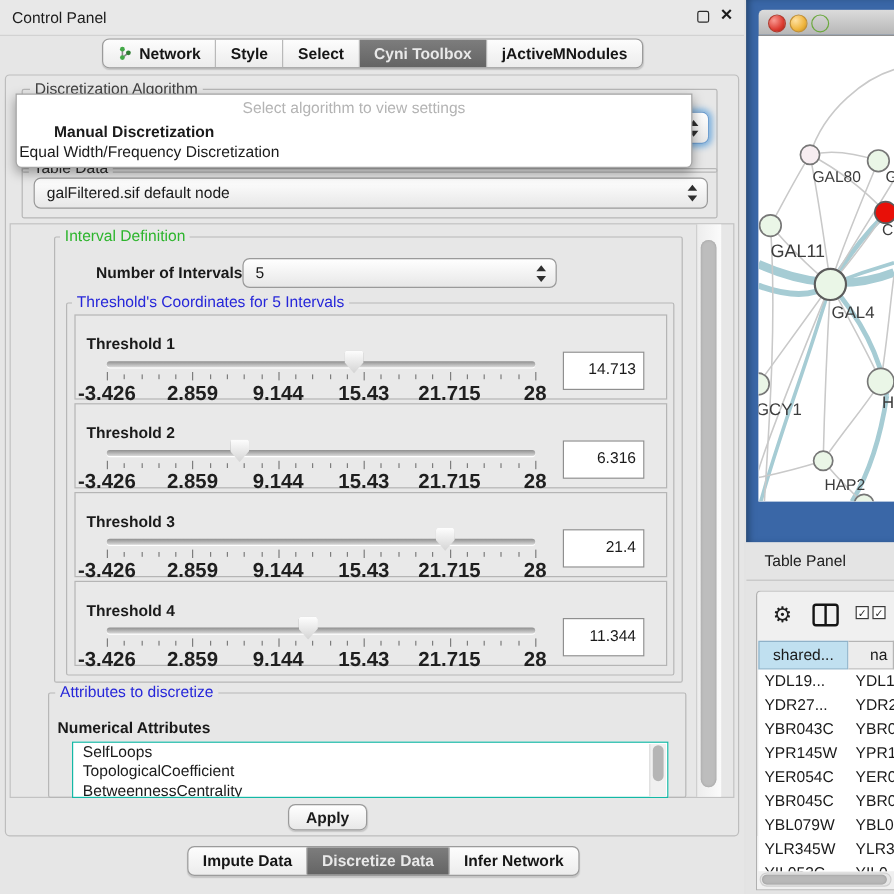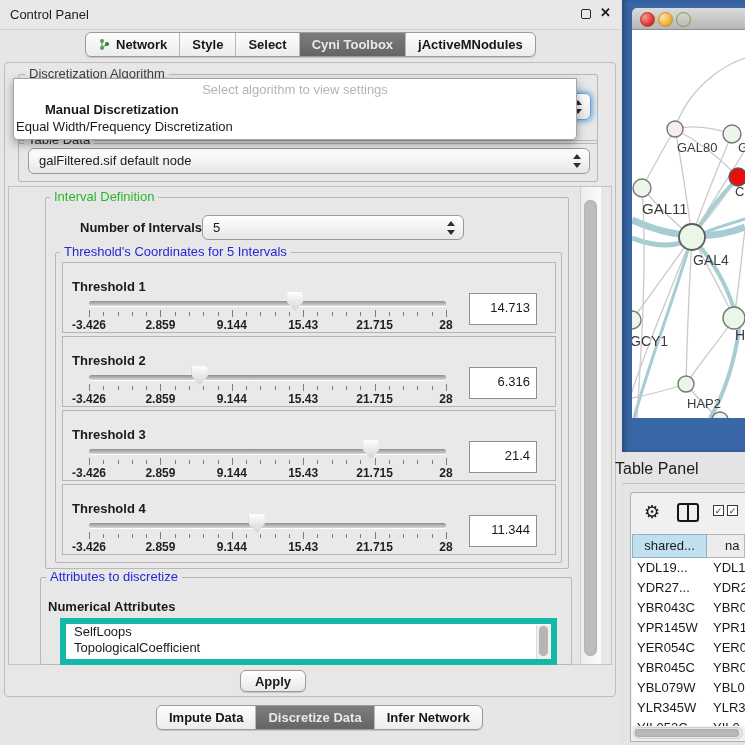--- a/index.html
+++ b/index.html
@@ -74,48 +74,48 @@
   .th-label{position:absolute;left:9px;top:16px;font-size:13px;font-weight:bold;}
   .th-track{position:absolute;left:26px;top:38px;width:357px;height:5px;border-radius:3px;
             background:linear-gradient(#8f8f8f,#d9d9d9);box-shadow:0 1px 0 #fff;cursor:pointer;}
   .th-thumb{position:absolute;top:29px;width:16px;height:19px;
             background:linear-gradient(#fefefe,#d4d4d4);
             clip-path:polygon(10% 0,90% 0,100% 12%,100% 52%,50% 100%,0 52%,0 12%);
             filter:drop-shadow(0 0 1px #7d7d7d);cursor:grab;}
   .th-ticks{position:absolute;left:0;top:47px;height:9px;width:100%;}
   .tick{position:absolute;top:2px;width:1px;height:4px;background:#7d7d7d;}
   .tick.major{top:0;height:7px;}
-  .ticklab{position:absolute;top:55px;transform:translateX(-50%);font-size:12px;font-weight:bold;color:#1f1f1f;}
+  .ticklab{position:absolute;top:55px;transform:translateX(-50%);font-size:17px;font-weight:bold;color:#1f1f1f;}
   .th-value{position:absolute;left:406px;top:30px;width:60px;height:30px;background:#ffffff;
             border:1px solid #8f8f8f;font-size:13px;text-align:right;line-height:28px;padding-right:6px;}
 
   #attributes-group{left:40px;top:577px;width:532px;height:88px;}
   #attr-header{left:48px;top:599px;font-size:13px;font-weight:bold;}
-  #attr-list{left:60px;top:618px;width:497px;height:47px;background:#ffffff;border:6px solid #14b8a6;overflow:hidden;}
+  #attr-list{left:60px;top:618px;width:497px;height:47px;background:#ffffff;border:1px solid #14b8a6;overflow:hidden;}
   .attr-item{font-size:13px;line-height:16px;padding-left:8px;white-space:nowrap;cursor:pointer;}
   #attr-scrollbar{position:absolute;right:1px;top:1px;width:13px;height:45px;background:#f0f0f0;border-left:1px solid #ddd;}
   #attr-thumb{position:absolute;left:2px;top:1px;width:9px;height:30px;border-radius:5px;background:#b5b5b5;cursor:grab;}
 
   #apply-btn{left:240px;top:670px;width:66px;height:22px;border:1px solid #9a9a9a;border-radius:6px;
              background:linear-gradient(#ffffff,#e8e8e8);font-size:13px;font-weight:600;text-align:center;
              line-height:21px;cursor:pointer;box-shadow:0 1px 1px rgba(0,0,0,.15);}
 
   
   #network-window{left:622px;top:0;width:123px;height:452px;background:#3a67a7;
                   box-shadow:inset 4px 0 6px -2px #24456f;}
   #net-titlebar{left:632px;top:8px;width:113px;height:22px;border-radius:5px 0 0 0;
                 background:linear-gradient(#dcdcdc,#b6b6b6);border-bottom:1px solid #8f8f8f;}
   .traffic{position:absolute;top:4px;width:13px;height:13px;border-radius:50%;cursor:pointer;}
   #light-close{left:8px;background:radial-gradient(circle at 4px 4px,#f99a92,#dd3d33 60%,#a31c12);border:1px solid #b23a2e;}
   #light-min{left:26px;background:radial-gradient(circle at 4px 4px,#ffe1a0,#efb53f 60%,#c08a1d);border:1px solid #c29136;}
   #light-zoom{left:44px;background:radial-gradient(circle at 4px 4px,#d2f3b0,#7bd146 60%,#4f9e22;);border:1px solid #6aa83d;}
   #net-canvas{left:632px;top:30px;width:113px;height:388px;background:#ffffff;overflow:hidden;}
 
   #tablepanel-area{left:622px;top:452px;width:123px;height:293px;background:#e4e4e4;}
-  #tp-title{left:615px;top:460px;font-size:16px;color:#1c1c1c;}
+  #tp-title{left:637px;top:460px;font-size:13px;color:#1c1c1c;}
   #tp-sep{left:622px;top:483px;width:123px;height:1px;background:#c4c4c4;}
   #tp-box{left:630px;top:492px;width:115px;height:250px;border:1px solid #b0b0b0;border-right:none;
           border-radius:4px 0 0 0;background:#f0f0f0;}
   #tp-gear{left:644px;top:501px;font-size:18px;color:#1d1d1d;cursor:pointer;}
   #tp-cols{left:677px;top:503px;width:22px;height:19px;border:2px solid #151515;border-radius:3px;cursor:pointer;}
   #tp-cols:before{content:"";position:absolute;left:8px;top:0;width:2px;height:15px;background:#151515;}
   .tp-check{width:11px;height:11px;border:1.5px solid #3a3a3a;font-size:9px;line-height:10px;text-align:center;
             color:#2a2a2a;cursor:pointer;background:#fdfdfd;}
   #tp-check1{left:713px;top:505px;}
   #tp-check2{left:727px;top:505px;}

